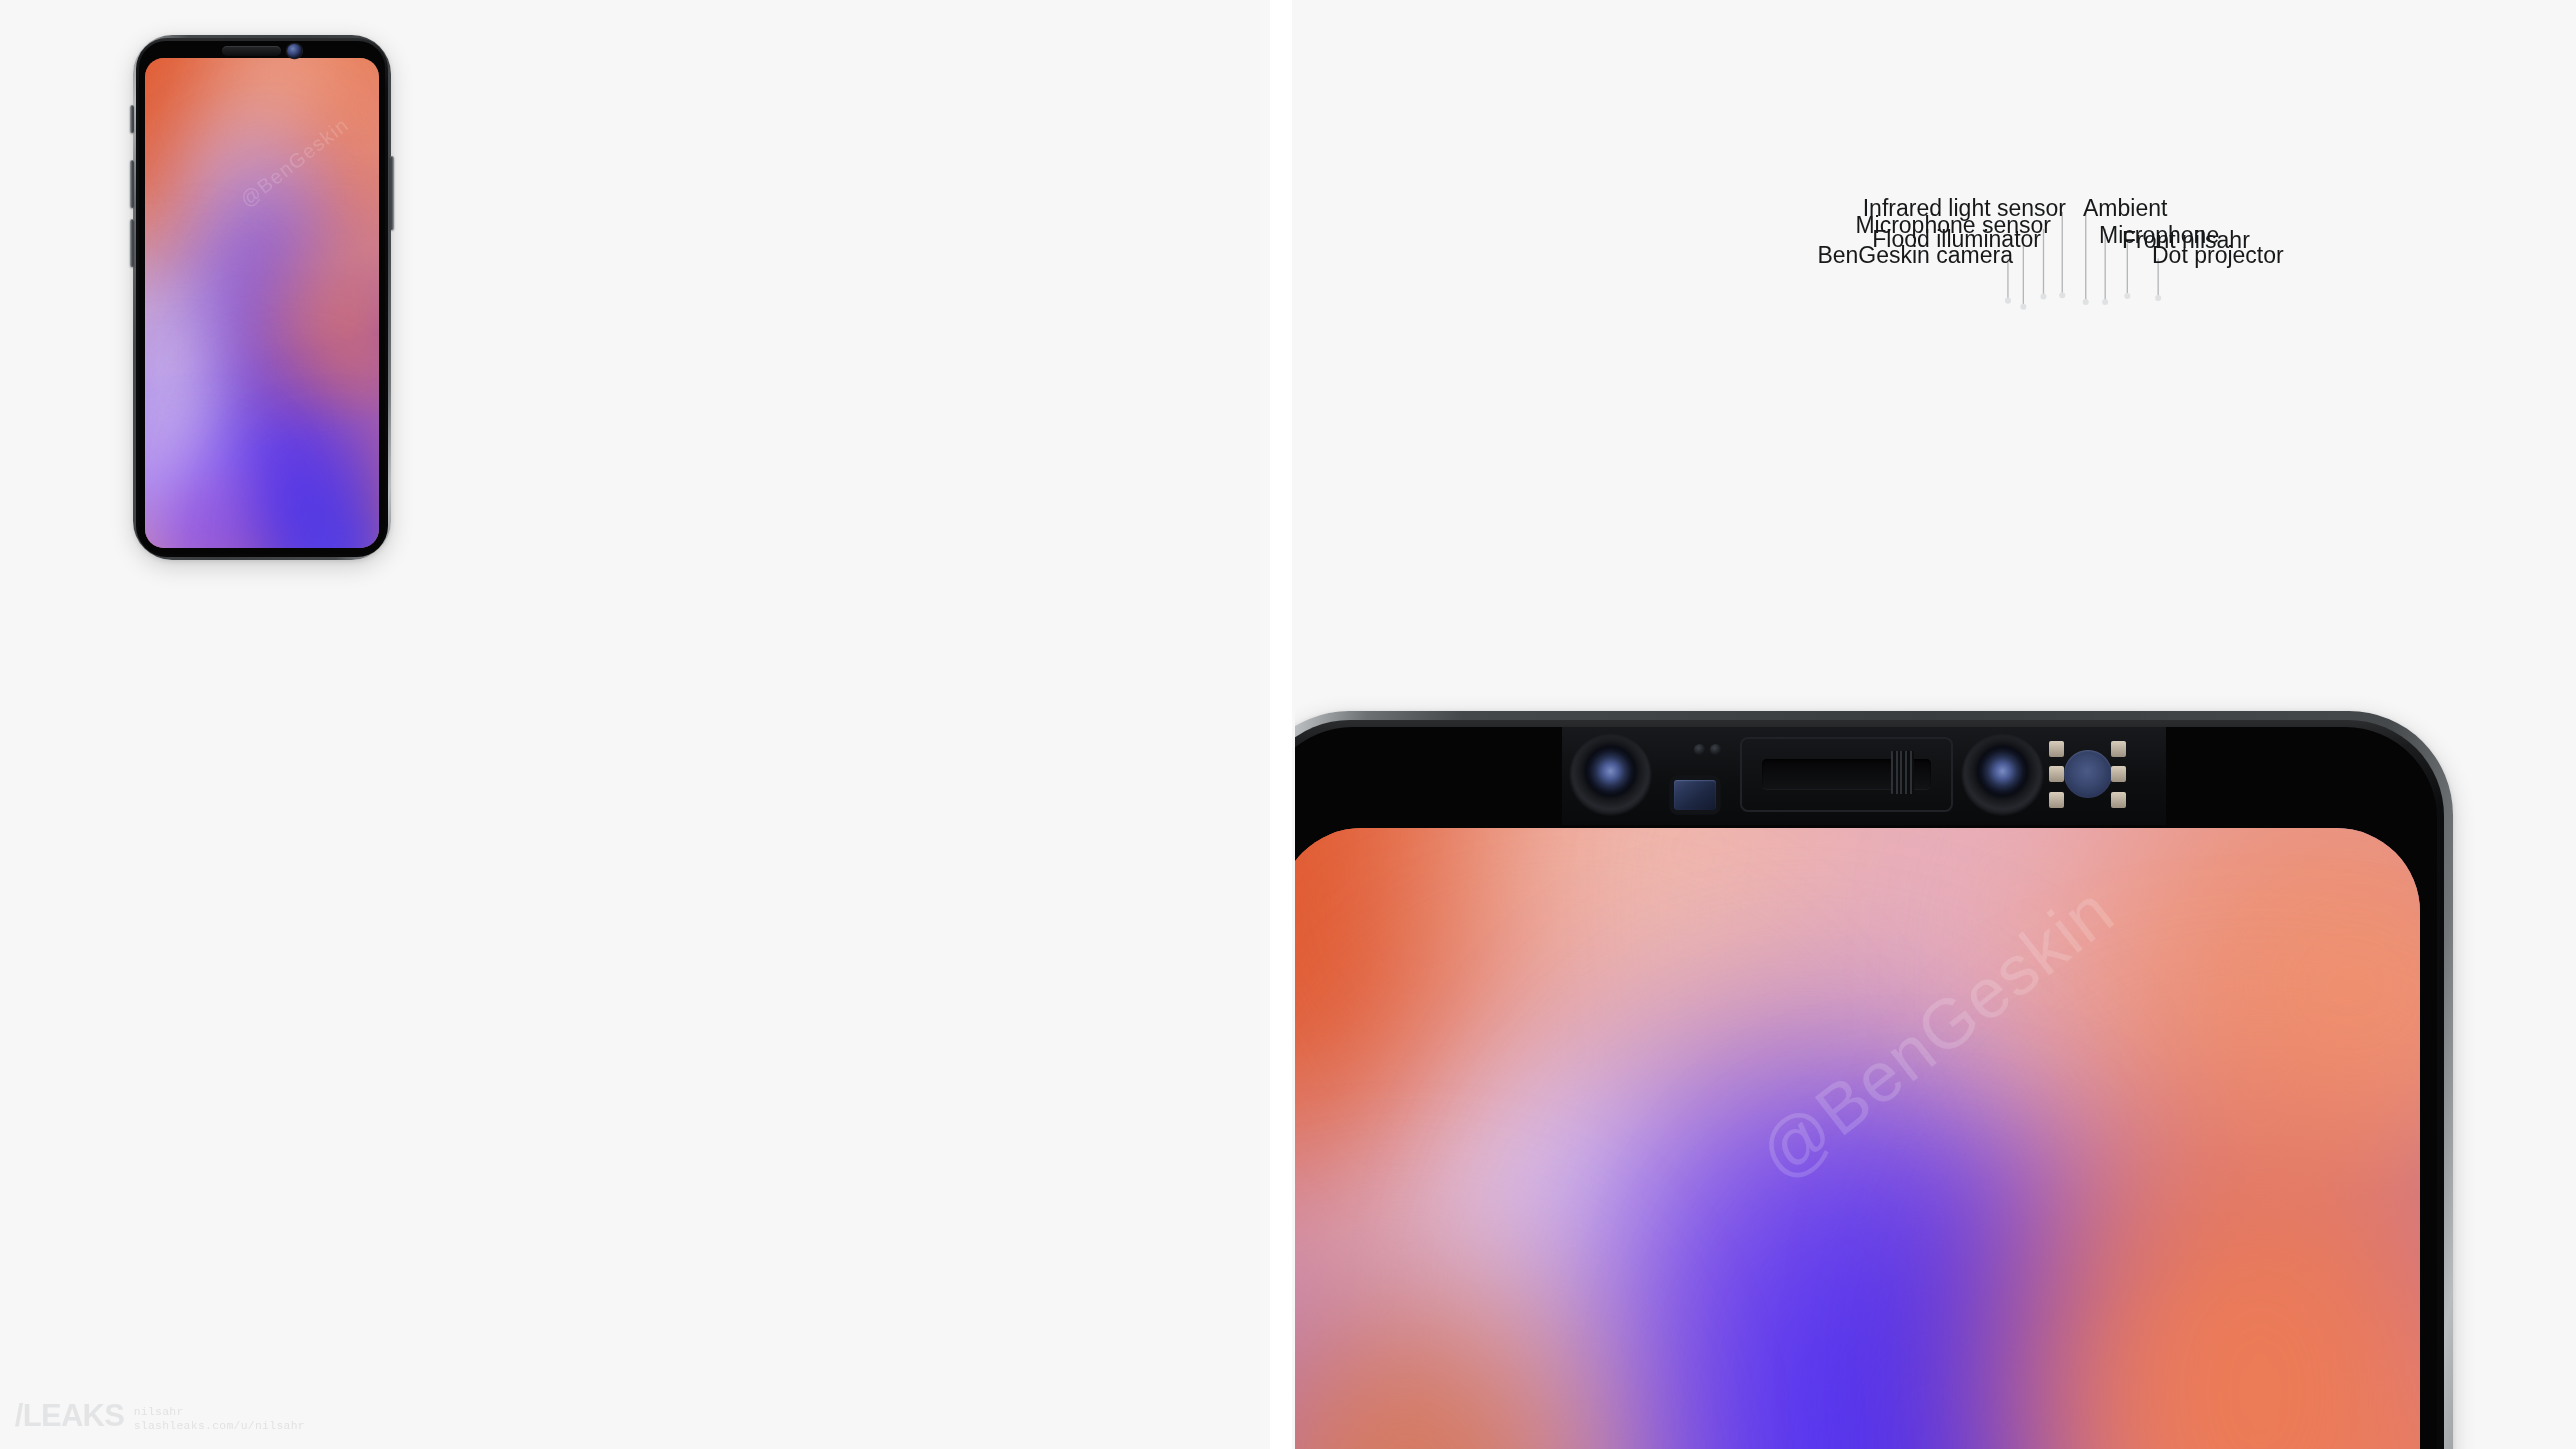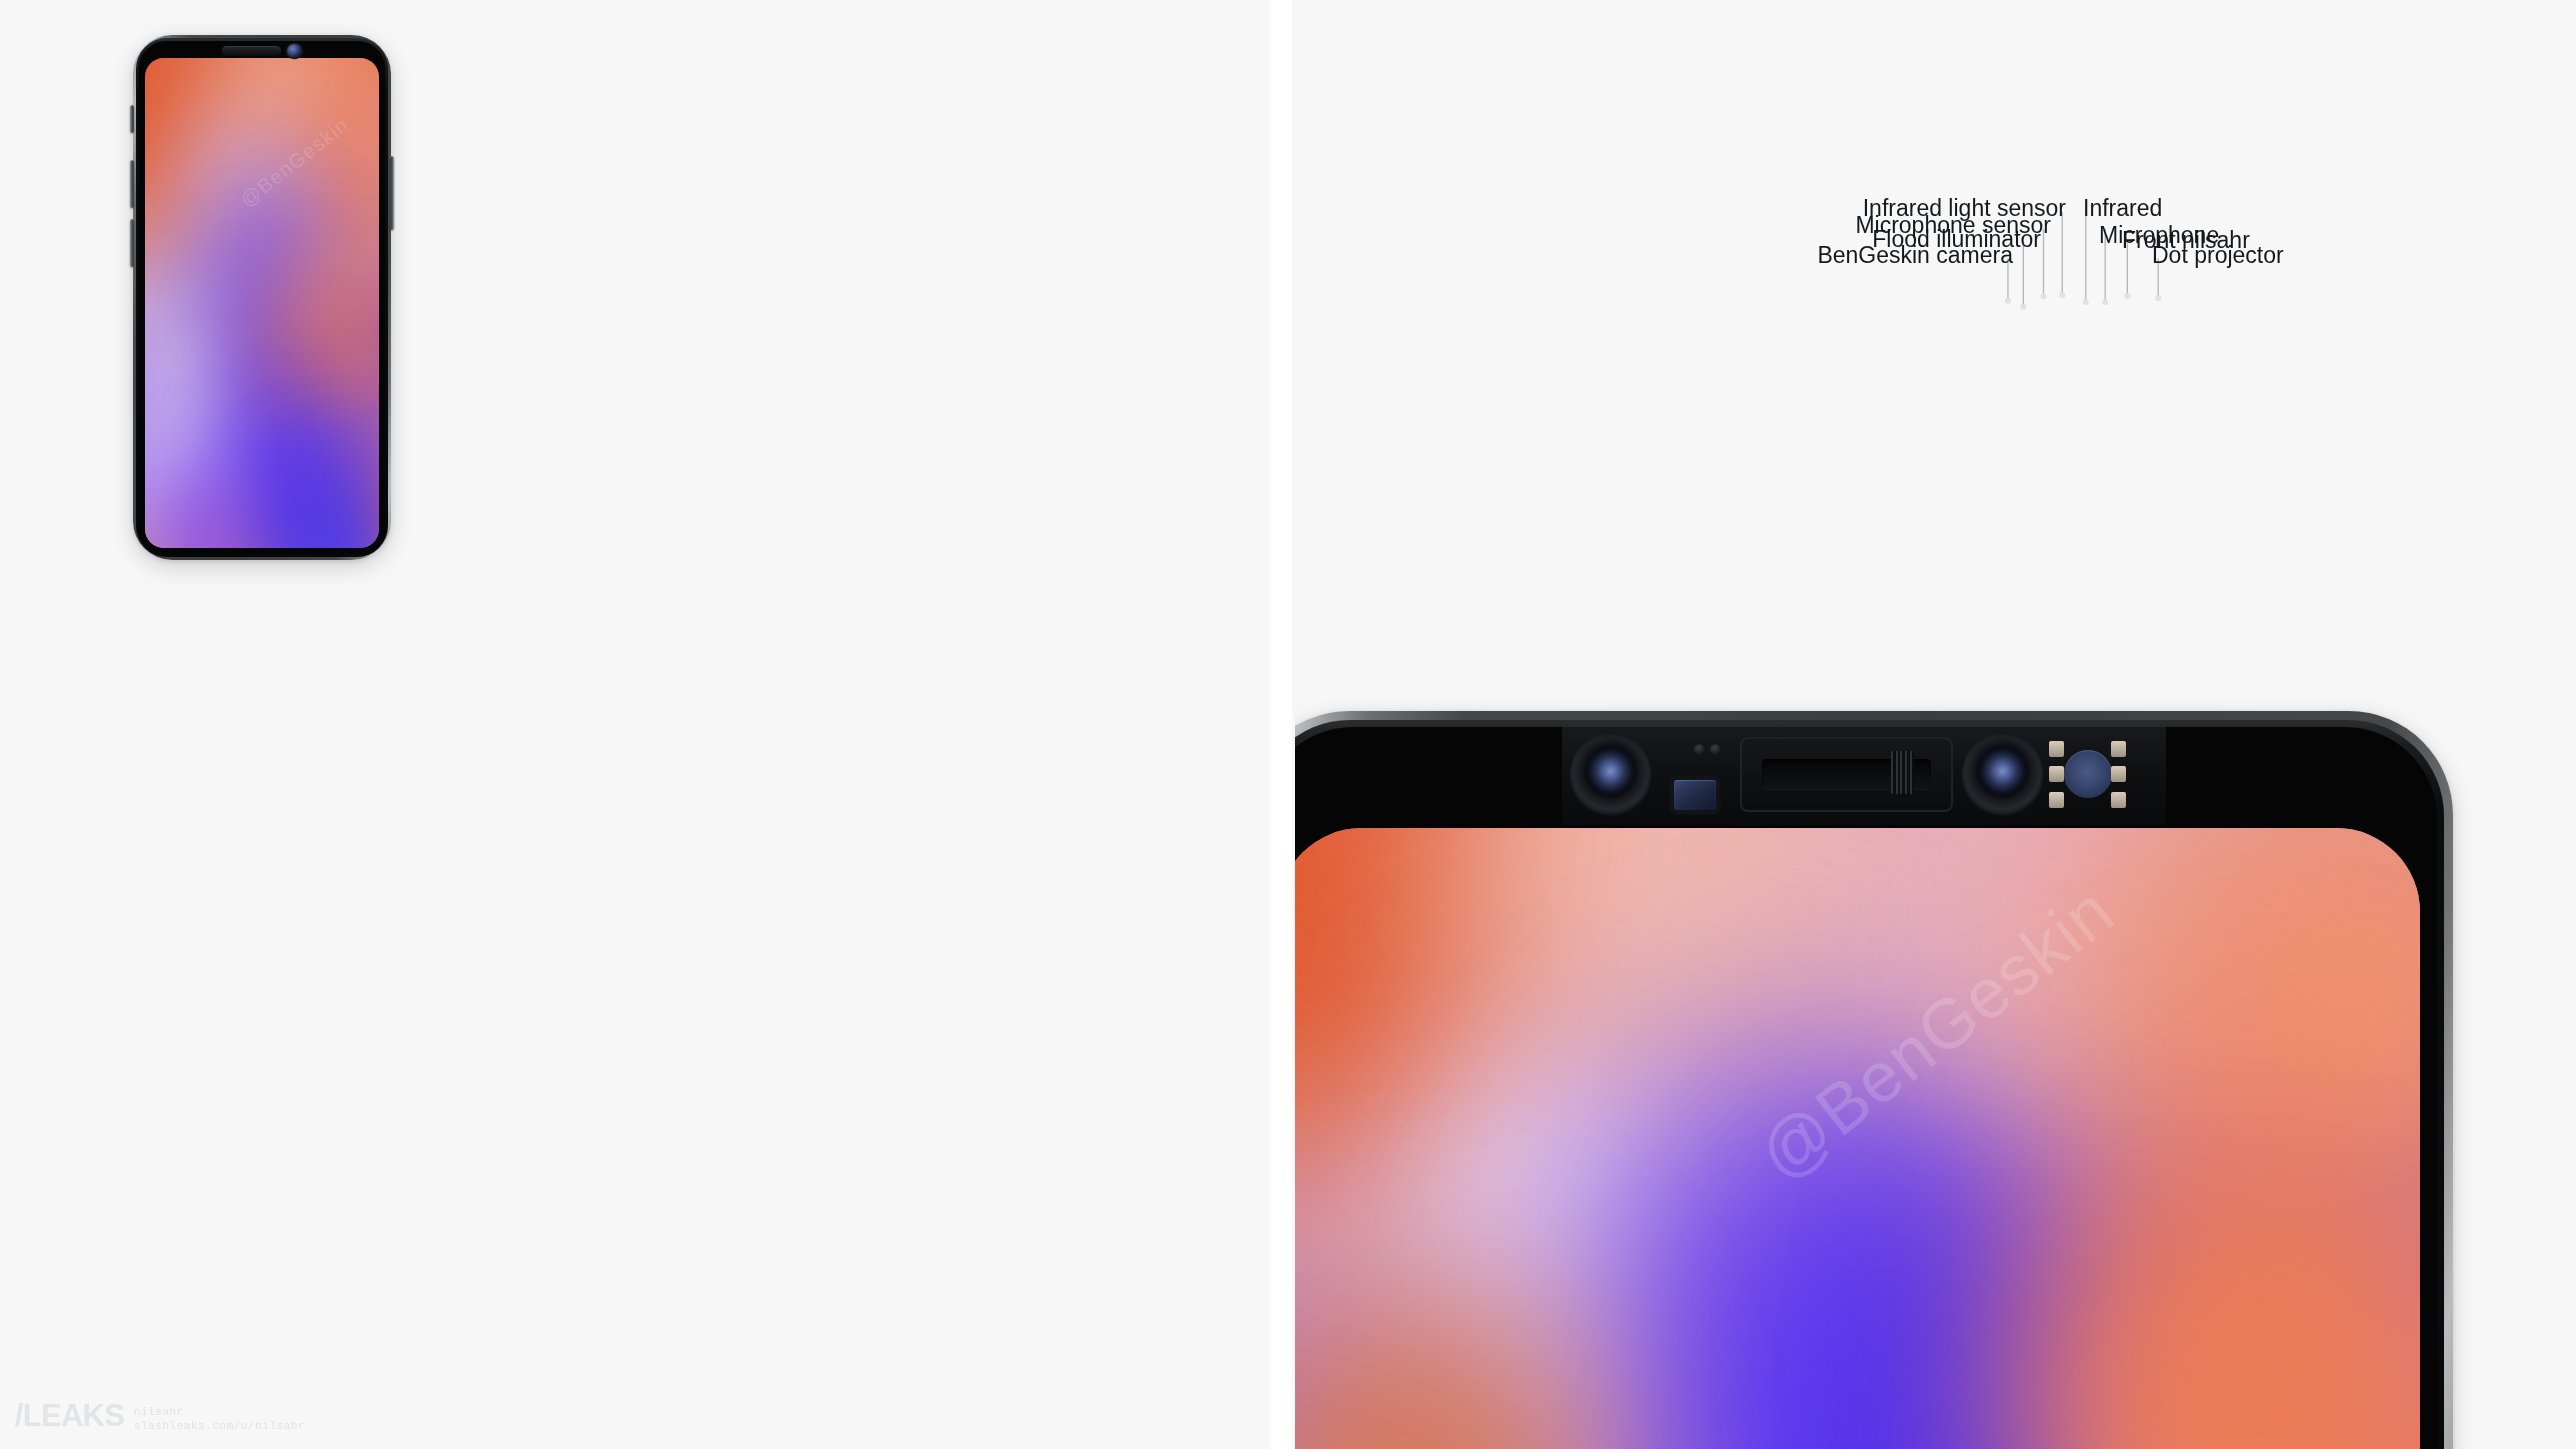--- a/index.html
+++ b/index.html
@@ -322,21 +322,21 @@
         <circle cx="1241" cy="441" r="4.5" fill="#dfe1e3"></circle>
         <line x1="1287" y1="385" x2="1287" y2="444" stroke="#b4b6b8" stroke-width="2"></line>
         <circle cx="1287" cy="444" r="4.5" fill="#dfe1e3"></circle>
       </svg>
 
     <div id="callouts">
         <div class="lbl r" style="left: 771px; top: 197px;">Infrared light sensor</div>
         <div class="lbl r" style="left: 756px; top: 214px;">Microphone sensor</div>
         <div class="lbl r" style="left: 746px; top: 228px;">Flood illuminator</div>
         <div class="lbl r" style="left: 718px; top: 244px;">BenGeskin camera</div>
-        <div class="lbl" style="left: 788px; top: 197px;">Infrared</div>
+        <div class="lbl" style="left: 788px; top: 197px;">Ambient</div>
         <div class="lbl" style="left: 804px; top: 224px;">Microphone</div>
         <div class="lbl" style="left: 827px; top: 229px;">Front nilsahr</div>
         <div class="lbl" style="left: 857px; top: 244px;">Dot projector</div>
       </div>
   </div>
 
   <div id="leaks-wm">
     <div class="mark">/LEAKS</div>
     <div class="meta">
       <span>nilsahr</span>

